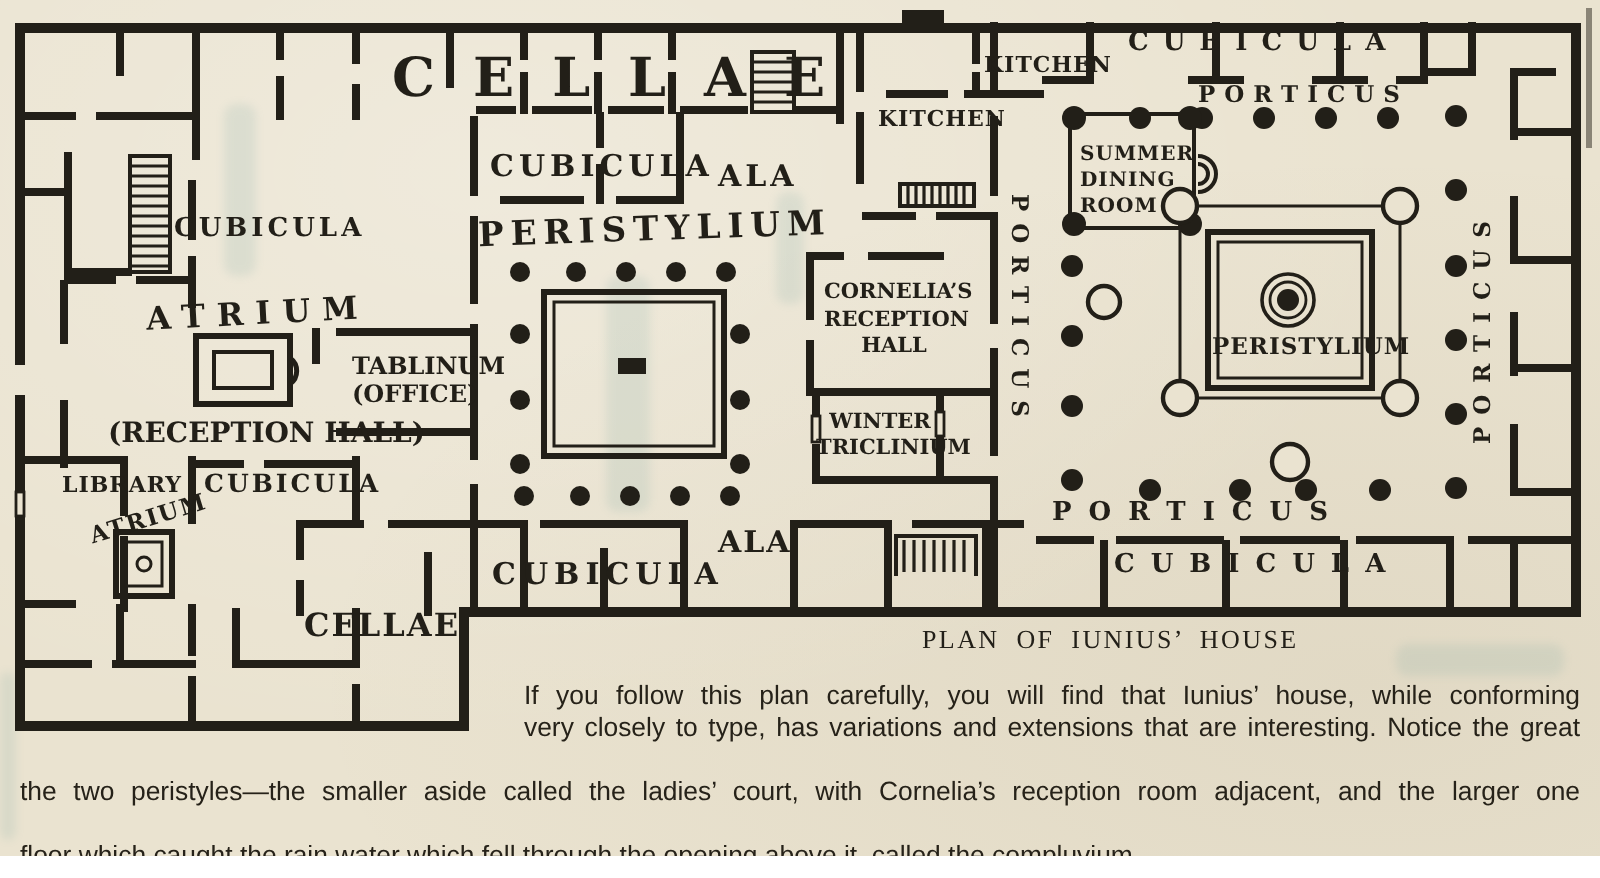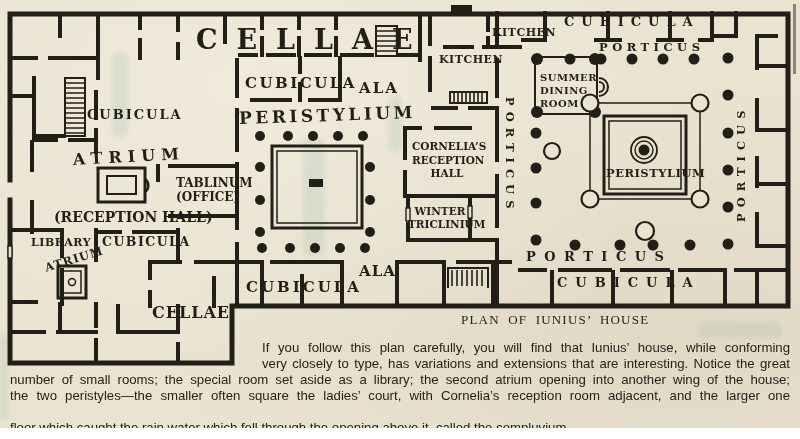--- a/index.html
+++ b/index.html
@@ -221,17 +221,16 @@
   <div class="plabel" style="left:152px;top:304px;font-size:16px;letter-spacing:1px">CELLAE</div>
   <div class="plabel" style="left:246px;top:279px;font-size:15px;letter-spacing:3px">CUBICULA</div>
   <div class="plabel" style="left:359px;top:263px;font-size:15px;letter-spacing:1px">ALA</div>
   <div class="plabel" style="left:526px;top:250px;font-size:13px;letter-spacing:8.5px">PORTICUS</div>
   <div class="plabel" style="left:557px;top:276px;font-size:13px;letter-spacing:8px">CUBICULA</div>
 
   <div class="caption">PLAN OF IUNIUS’ HOUSE</div>
 
   <div class="pline just" style="left:262px;top:340px;width:528px">If you follow this plan carefully, you will find that Iunius’ house, while conforming</div>
   <div class="pline just" style="left:262px;top:356px;width:528px">very closely to type, has variations and extensions that are interesting.  Notice the great</div>
-  <div class="pline just" style="left:10px;top:372px;width:780px">number of small rooms; the special room set aside as a library; the second atrium opening into another wing of the house;</div>
-  <div class="pline just" style="left:10px;top:388px;width:780px">the two peristyles—the smaller often square the ladies’ court, with Cornelia’s reception room adjacent, and the larger one</div>
+  <div class="pline just" style="left:10px;top:388px;width:780px">the two peristyles—the smaller aside called the ladies’ court, with Cornelia’s reception room adjacent, and the larger one</div>
   <div class="pline" style="left:10px;top:420px;width:780px">floor which caught the rain water which fell through the opening above it, called the compluvium.</div>
 
 </div>
 
 </body></html>

